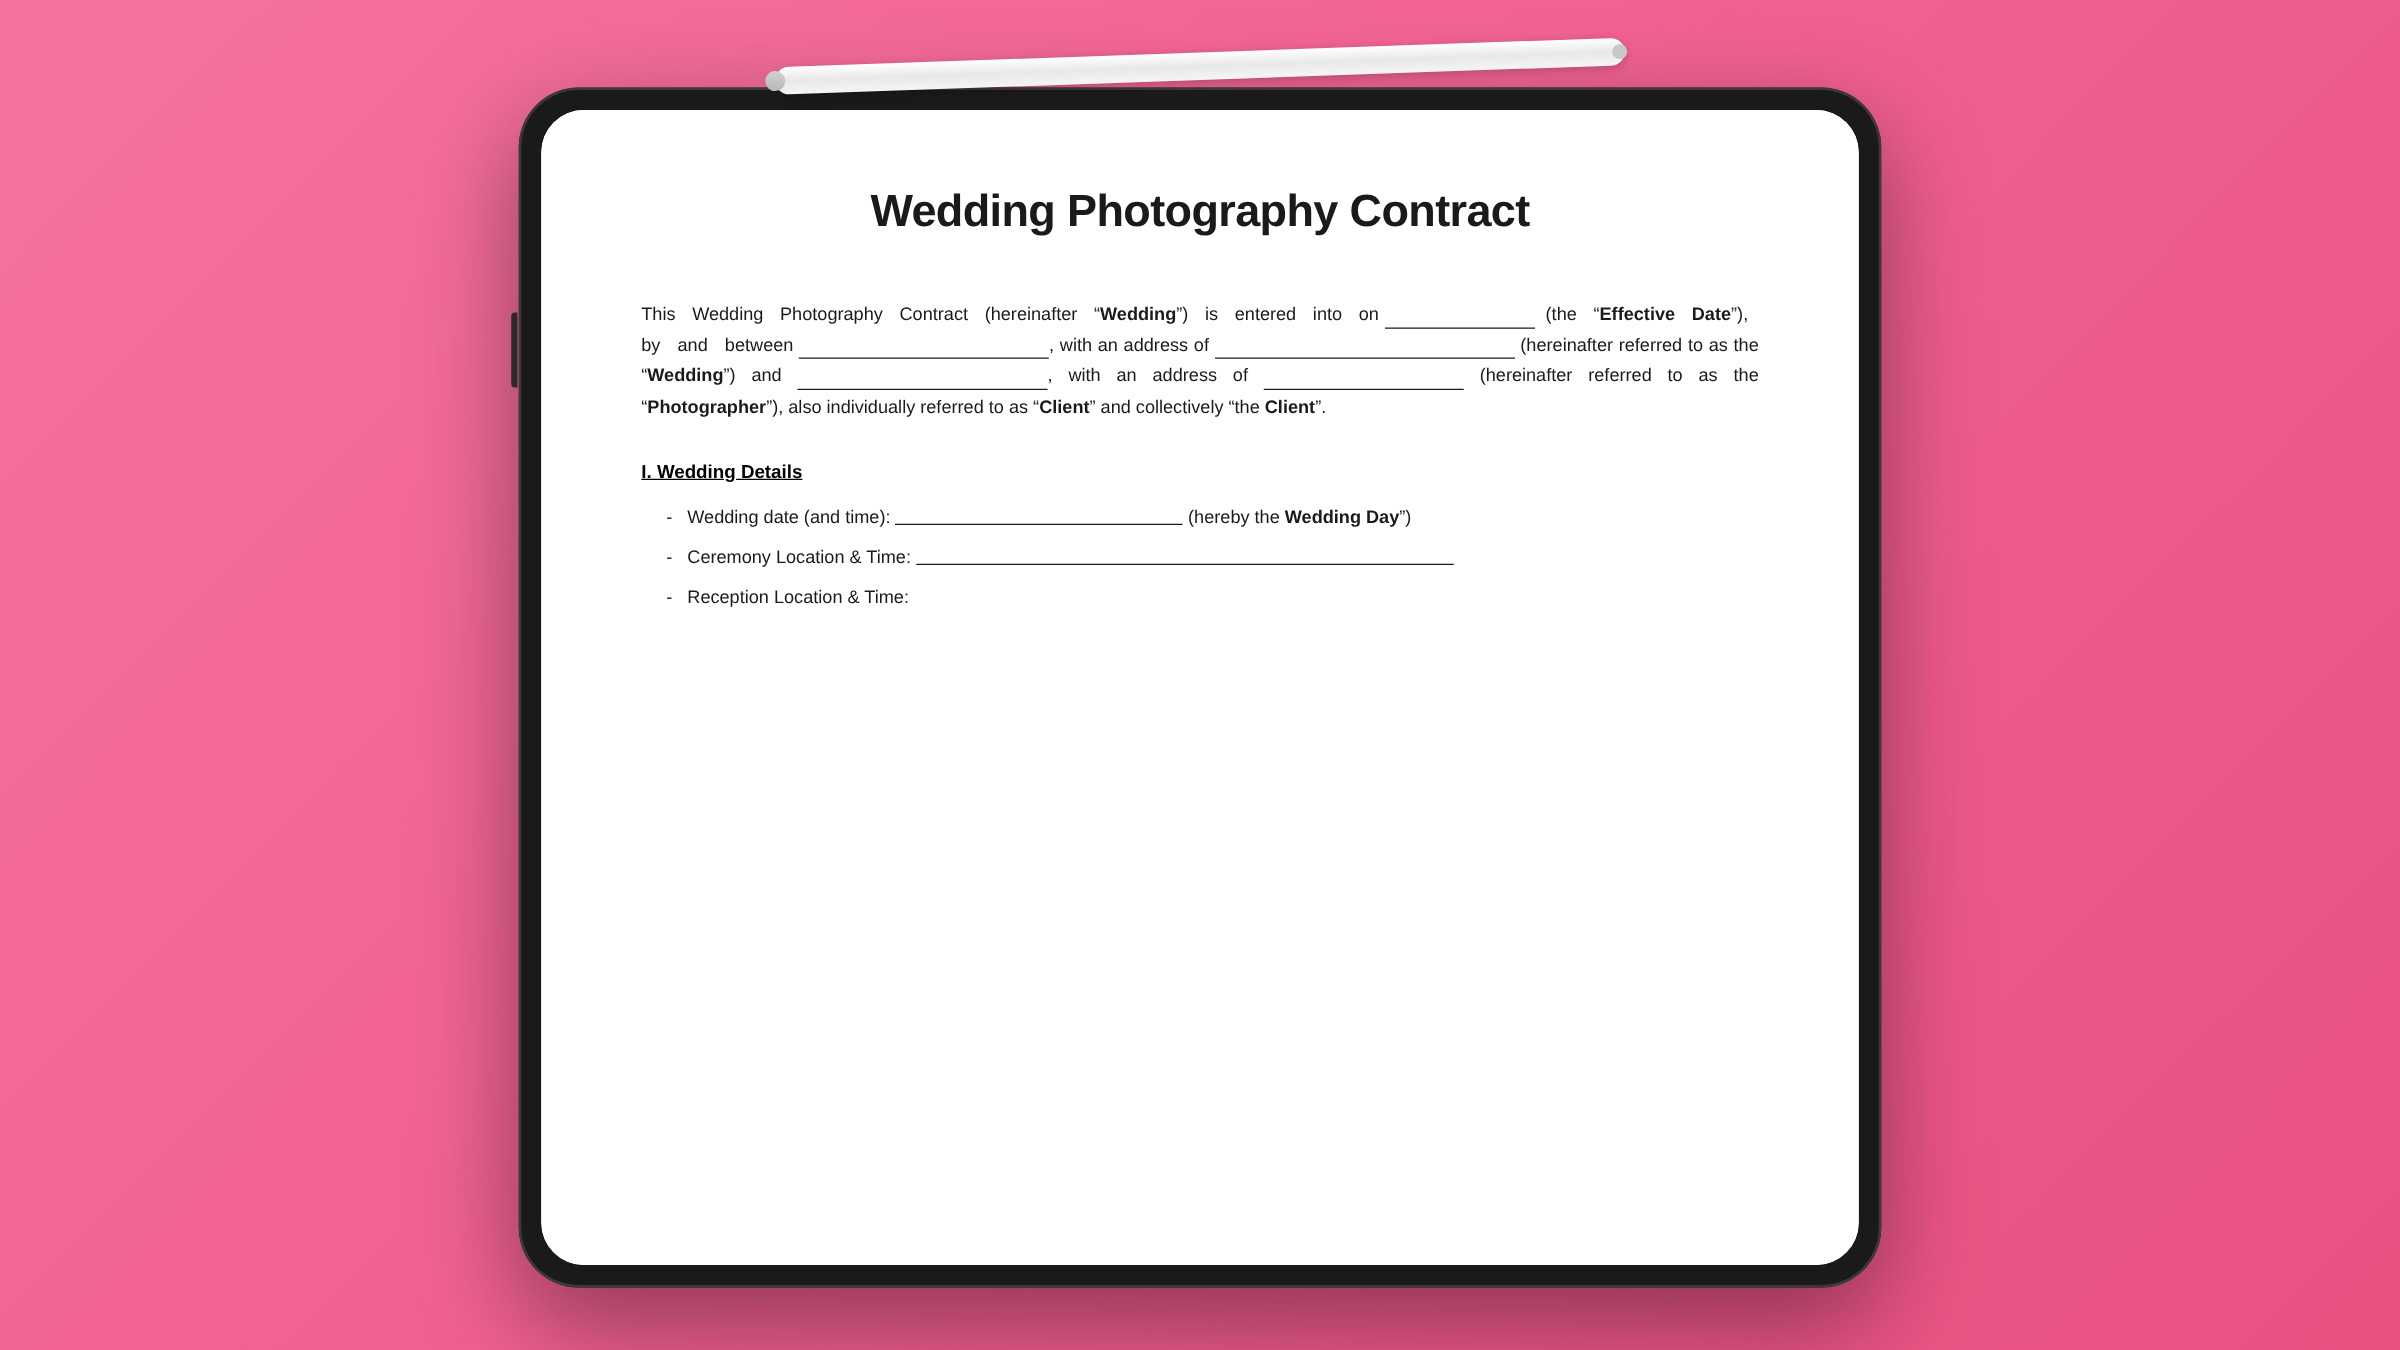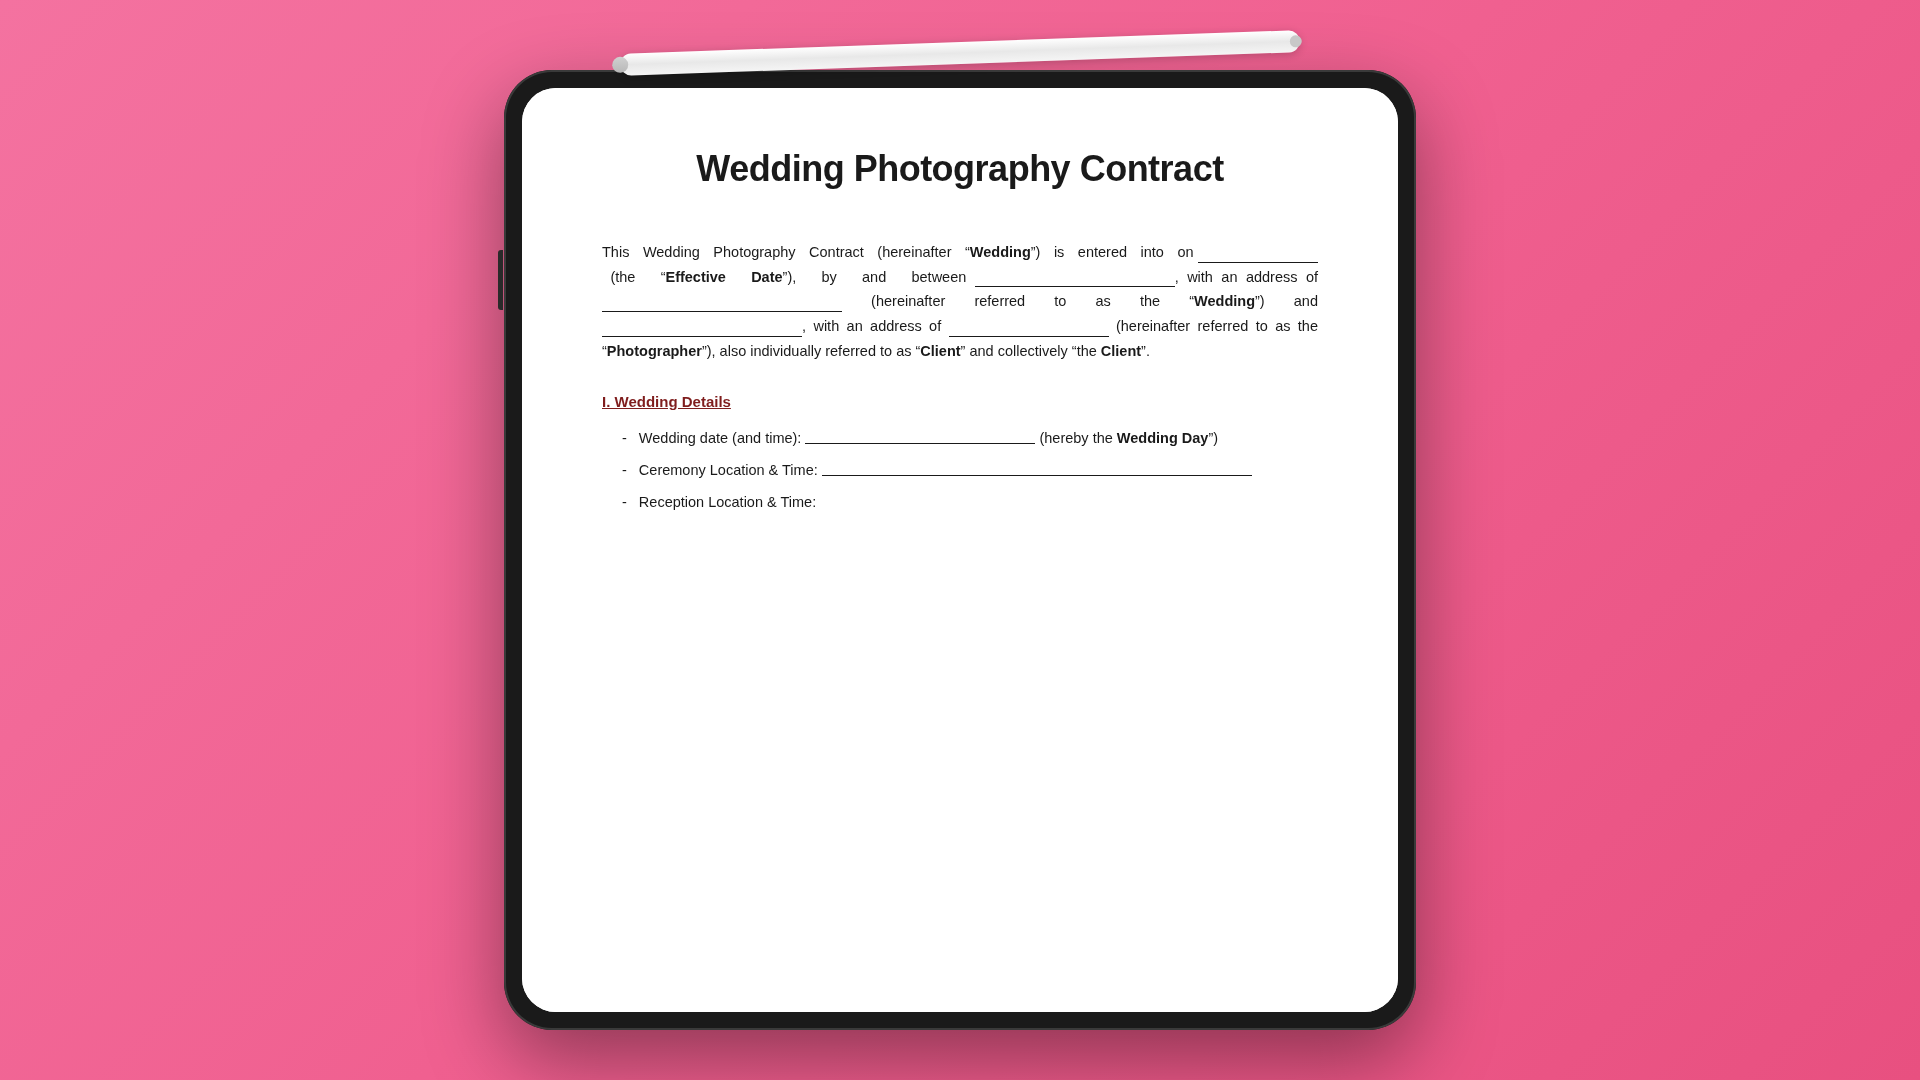--- a/index.html
+++ b/index.html
@@ -54,21 +54,21 @@
       transform: translateY(-50%);
       width: 12px;
       height: 12px;
       background: #c8c8c8;
       border-radius: 50%;
     }
 
     
     .ipad-frame {
       position: relative;
-      width: 912px;
+      width: 1090px;
       height: 960px;
       background: #1a1a1a;
       border-radius: 48px;
       padding: 18px;
       box-shadow: 0 30px 80px rgba(0,0,0,0.4), inset 0 0 0 2px #3a3a3a;
       margin-top: 20px;
     }
 
     
     .ipad-frame::before {
@@ -144,21 +144,21 @@
     .services-paragraph {
       font-size: 14.5px;
       line-height: 1.7;
       color: #1a1a1a;
       margin-bottom: 40px;
     }
 
     .section-title {
       font-size: 15px;
       font-weight: 700;
-      color: #7f1d1d;
+      color: #000000;
       text-decoration: underline;
       margin-bottom: 20px;
     }
 
     .list-item {
       font-size: 14.5px;
       color: #1a1a1a;
       margin-bottom: 16px;
       display: flex;
       align-items: baseline;

